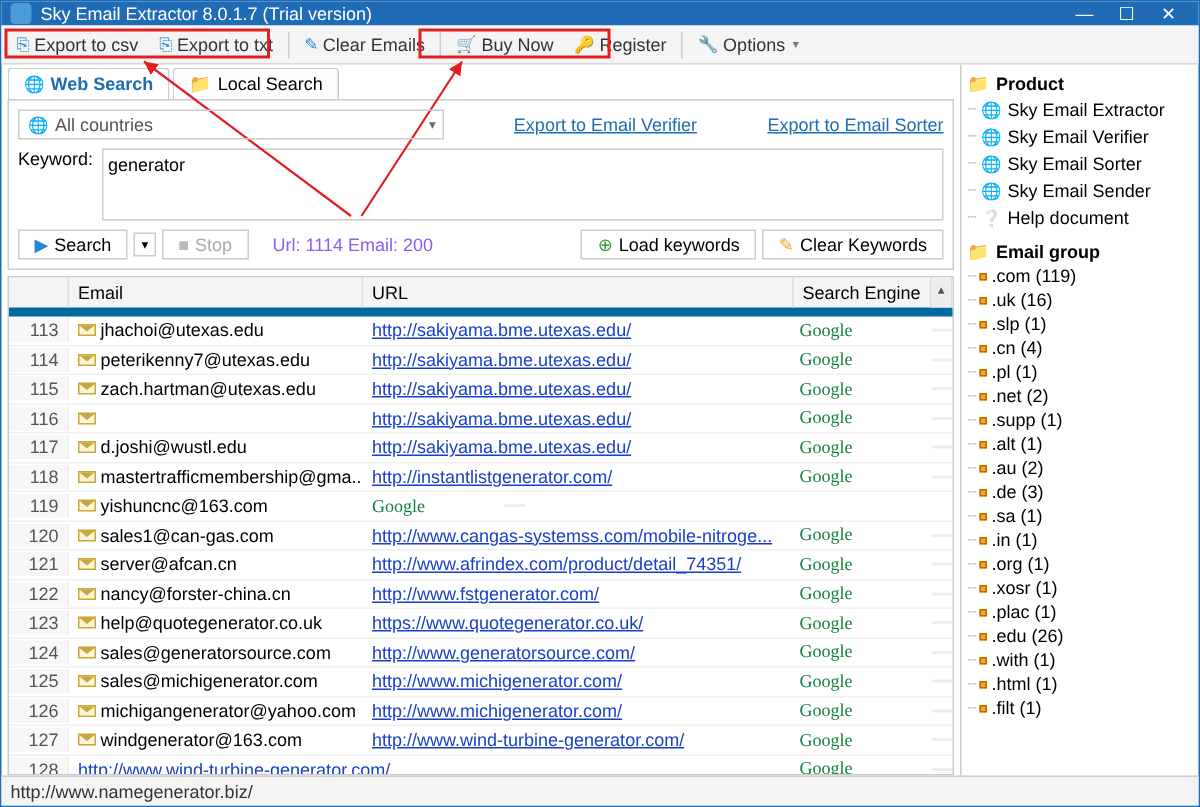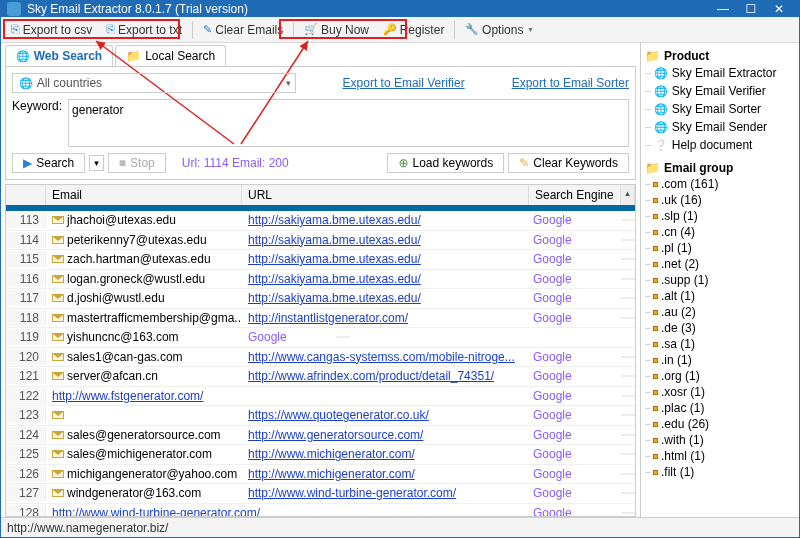--- a/index.html
+++ b/index.html
@@ -39,21 +39,21 @@
   .th.email { width: 196px; }
   .th.url { flex: 1; }
   .th.se { width: 92px; }
   .th.sc { width: 14px; background: #eee; text-align: center; font-size: 9px; color: #555; padding: 3px 0; }
   .tbody { flex: 1; overflow: hidden; font-size: 12px; }
   .trow { display: flex; border-bottom: 1px solid #f0f0f0; height: 19.5px; align-items: center; }
   .td { padding: 1px 6px; overflow: hidden; white-space: nowrap; text-overflow: ellipsis; }
   .td.num { width: 40px; text-align: right; color: #555; background: #f7f7f7; border-right: 1px solid #eee; }
   .td.email { width: 196px; display: flex; align-items: center; gap: 3px; }
   .td.url { flex: 1; color: #1a3fc7; text-decoration: underline; font-family: inherit; }
-  .td.se { width: 94px; color: #8b5cf6; }
+  .td.se { width: 94px; color: #15803d; font-family: Liberation Serif, serif; }
   .td.sc { width: 14px; background: #eee; }
   .env { width: 12px; height: 8px; border: 1px solid #c9a73d; background: #fdf5d8; position: relative; display: inline-block; flex-shrink: 0; }
   .env::after { content: ''; position: absolute; left: 0; top: 0; width: 0; height: 0; border-left: 5px solid transparent; border-right: 5px solid transparent; border-top: 4px solid #c9a73d; }
   .right { width: 158px; display: flex; flex-direction: column; padding: 6px 4px; gap: 8px; font-size: 12px; overflow: hidden; }
   .panelh { font-weight: bold; display: flex; align-items: center; gap: 4px; margin-bottom: 2px; }
   .pitems { display: flex; flex-direction: column; gap: 2px; }
   .pitem { display: flex; align-items: center; gap: 4px; padding: 1px 0; cursor: pointer; }
   .treeitem { display: flex; align-items: center; gap: 3px; padding: 0px 0; font-size: 12px; white-space: nowrap; }
   .dots { color: #aaa; font-size: 10px; letter-spacing: -1px; }
   .bullet { width: 5px; height: 5px; background: #fca626; border: 1px solid #b76a00; display: inline-block; }
@@ -203,21 +203,20 @@
                 <span>zach.hartman@utexas.edu</span>
               </div>
               <div class="td url">http://sakiyama.bme.utexas.edu/</div>
               <div class="td se">Google</div>
               <div class="td sc"></div>
             </div>
             <div class="trow">
               <div class="td num">116</div>
               <div class="td email">
                 <span class="env"></span>
-                <span>logan.groneck@wustl.edu</span>
               </div>
               <div class="td url">http://sakiyama.bme.utexas.edu/</div>
               <div class="td se">Google</div>
               <div class="td sc"></div>
             </div>
             <div class="trow">
               <div class="td num">117</div>
               <div class="td email">
                 <span class="env"></span>
                 <span>d.joshi@wustl.edu</span>
@@ -260,28 +259,33 @@
               <div class="td email">
                 <span class="env"></span>
                 <span>server@afcan.cn</span>
               </div>
               <div class="td url">http://www.afrindex.com/product/detail_74351/</div>
               <div class="td se">Google</div>
               <div class="td sc"></div>
             </div>
             <div class="trow">
               <div class="td num">122</div>
+              <div class="td email">
+                <span class="env"></span>
+                <span>nancy@forster-china.cn</span>
+              </div>
               <div class="td url">http://www.fstgenerator.com/</div>
               <div class="td se">Google</div>
               <div class="td sc"></div>
             </div>
             <div class="trow">
               <div class="td num">123</div>
               <div class="td email">
                 <span class="env"></span>
+                <span>help@quotegenerator.co.uk</span>
               </div>
               <div class="td url">https://www.quotegenerator.co.uk/</div>
               <div class="td se">Google</div>
               <div class="td sc"></div>
             </div>
             <div class="trow">
               <div class="td num">124</div>
               <div class="td email">
                 <span class="env"></span>
                 <span>sales@generatorsource.com</span>
@@ -366,21 +370,21 @@
       </div>
       <div style="flex:1; overflow:hidden; display:flex; flex-direction:column;">
         <div class="panelh">
             <span class="folder">📁</span>
             <span>Email group</span>
           </div>
         <div class="pitems" id="eg-items" style="overflow:hidden;">
             <div class="treeitem">
               <span class="dots">┈</span>
               <span class="bullet"></span>
-              <span>.com (161)</span>
+              <span>.com (119)</span>
             </div>
             <div class="treeitem">
               <span class="dots">┈</span>
               <span class="bullet"></span>
               <span>.uk (16)</span>
             </div>
             <div class="treeitem">
               <span class="dots">┈</span>
               <span class="bullet"></span>
               <span>.slp (1)</span>

